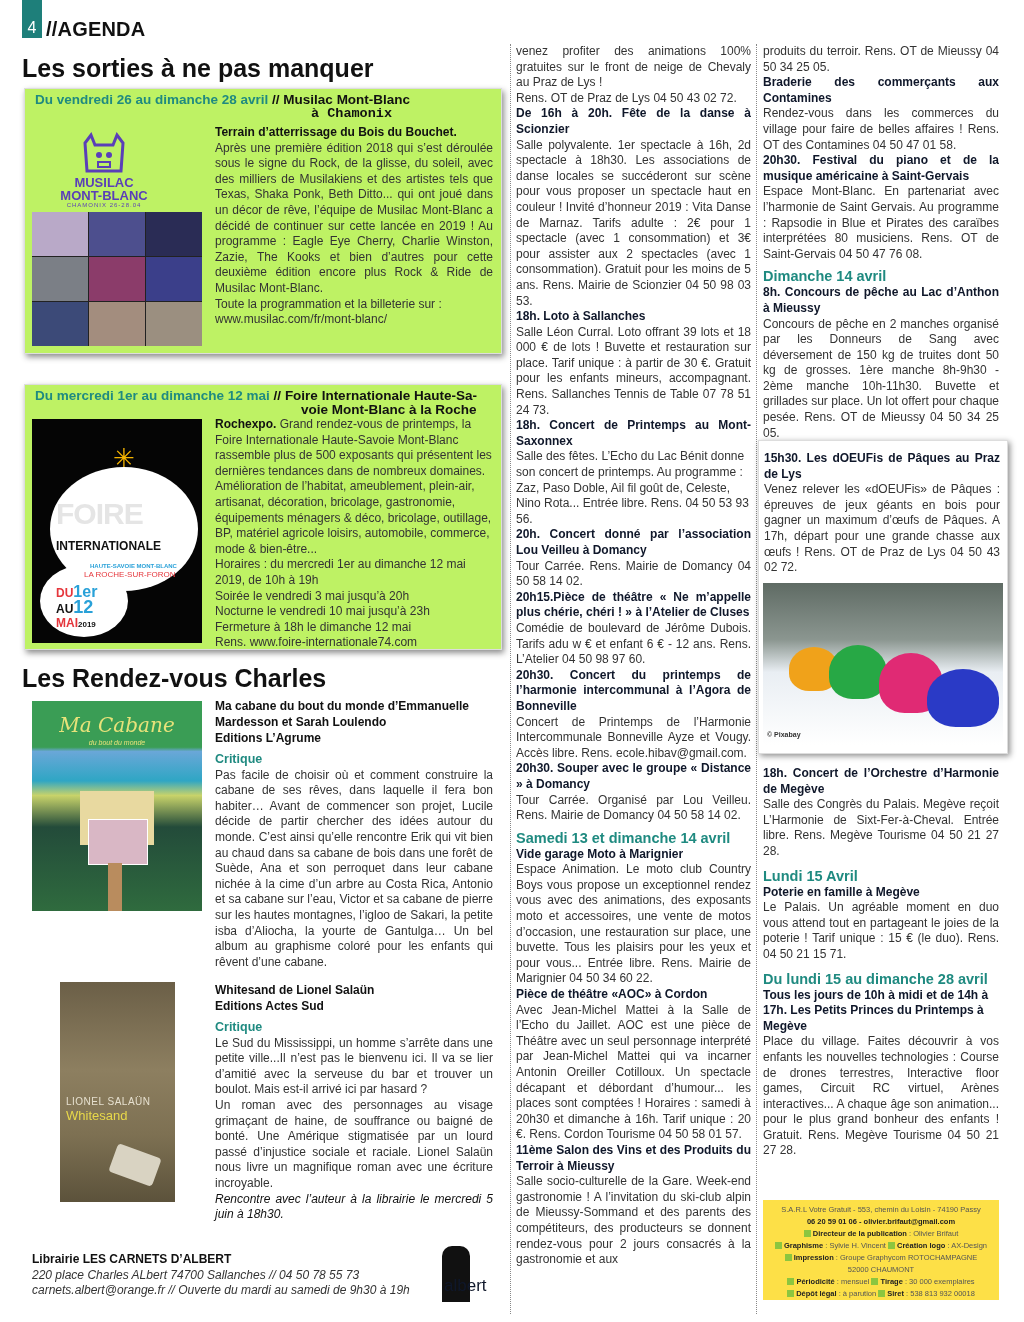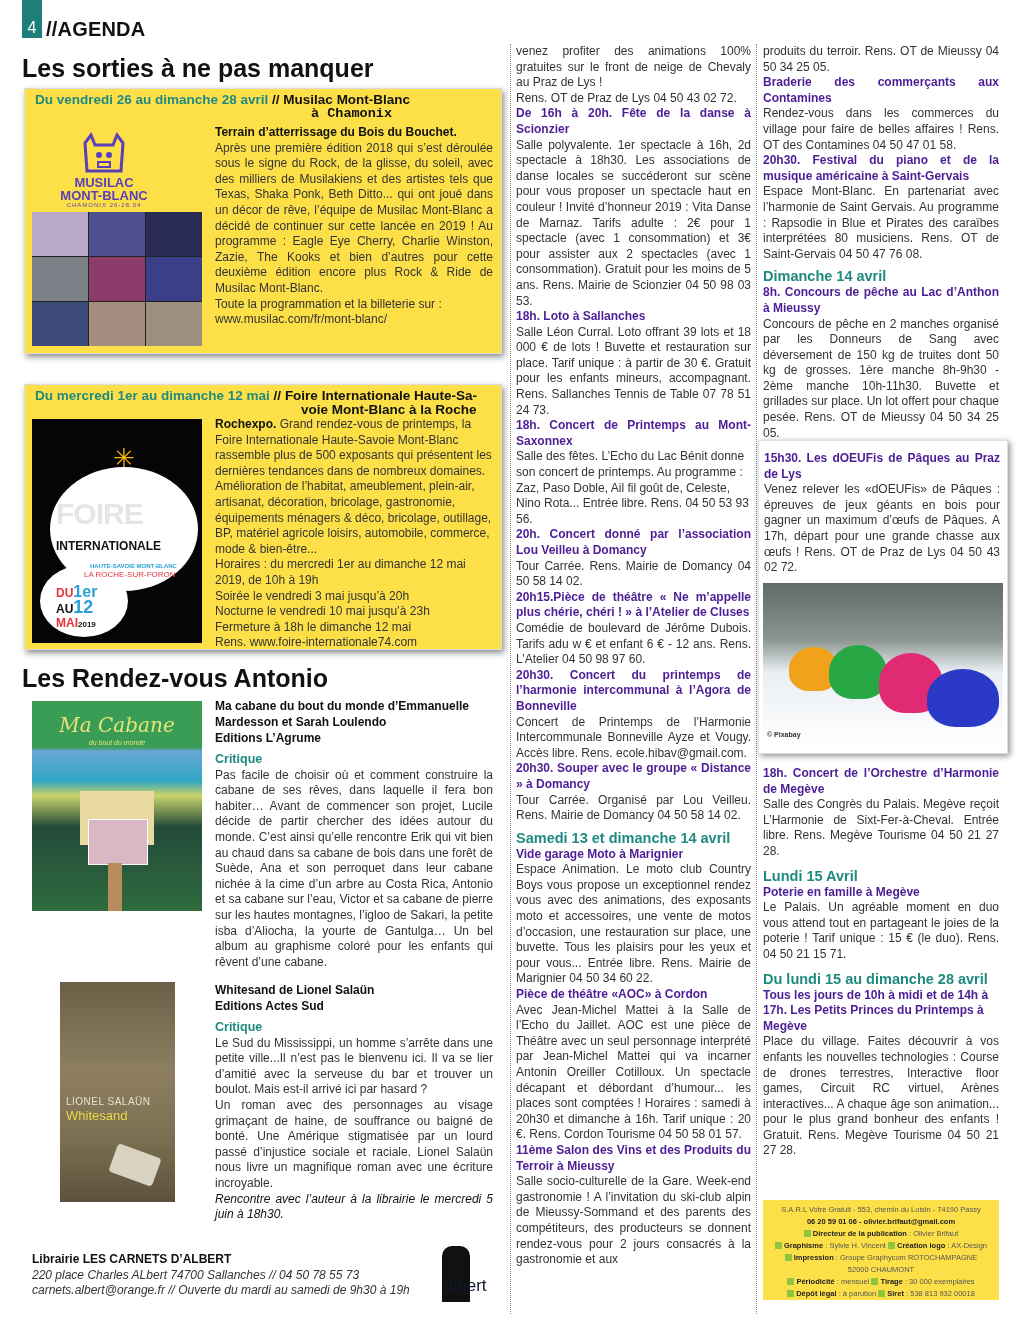--- a/index.html
+++ b/index.html
@@ -6,21 +6,21 @@
   body{width:1024px;height:1322px;position:relative;overflow:hidden;font-family:"Liberation Sans",sans-serif;color:#2a2a2a;}
   .abs{position:absolute;}
   .teal{color:#1f8a80;}
   
   .page-num{left:22px;top:0;width:20px;height:38px;background:#1e7f7a;color:#fff;font-size:16px;display:flex;align-items:flex-end;justify-content:center;padding-bottom:0;}
   .page-num span{line-height:20px;margin-bottom:0;}
   .agenda{left:46px;top:18px;font-size:20px;font-weight:bold;color:#111;letter-spacing:0.2px;}
   .h-sorties{left:22px;top:54px;font-size:25px;font-weight:bold;color:#111;}
   .h-lecture{left:22px;top:664px;font-size:25px;font-weight:bold;color:#111;}
   
-  .box{position:absolute;background:#fde047;box-shadow:2px 3px 6px rgba(0,0,0,0.45);border:1px solid #ddd;}
+  .box{position:absolute;background:#bef264;box-shadow:2px 3px 6px rgba(0,0,0,0.45);border:1px solid #ddd;}
   .box1{left:24px;top:88px;width:476px;height:264px;}
   .box2{left:24px;top:384px;width:476px;height:264px;}
   .box-title{position:absolute;left:10px;top:4px;font-size:13.5px;font-weight:bold;line-height:14px;}
   .box-title .t2{color:#111;}
   .box-title .sub{position:absolute;left:265px;top:14px;color:#111;white-space:nowrap;}
   .body-txt{font-size:12px;line-height:15.6px;text-align:justify;color:#333;}
   .b{font-weight:bold;color:#111;}
   
   .img{position:absolute;overflow:hidden;}
   .musilac-logo{left:34px;top:118px;width:140px;height:90px;display:flex;flex-direction:column;align-items:center;justify-content:flex-end;color:#5a3fb8;}
@@ -30,21 +30,21 @@
   .photo-grid div{background:#555;}
   .foire-img{left:32px;top:419px;width:170px;height:224px;background:#050505;}
   .cabane-img{left:32px;top:701px;width:170px;height:210px;background:linear-gradient(180deg,#3a9d55 0%,#3a9d55 22%,#6aa7d8 24%,#2fa6c4 38%,#c8d36a 45%,#234b3a 60%,#2f6b3e 100%);}
   .white-img{left:60px;top:982px;width:115px;height:220px;background:linear-gradient(180deg,#6b5f47 0%,#8d7f60 40%,#7d7052 70%,#5c523b 100%);}
   .eggs-img{left:763px;top:583px;width:240px;height:162px;background:linear-gradient(180deg,#5f6b64 0%,#8b9690 35%,#e9eef3 55%,#ffffff 100%);}
   
   .col-mid{left:516px;top:44px;width:235px;}
   .col-right{left:763px;top:44px;width:236px;}
   .sep{position:absolute;top:44px;width:0;border-left:1px dotted #888;height:1270px;}
   .day{font-size:14.5px;font-weight:bold;color:#1f8a80;line-height:17px;margin-top:6px;}
-  .evt-title{font-weight:bold;color:#4c1d95;}
+  .evt-title{font-weight:bold;color:#0f172a;}
   .paques-box{left:758px;top:440px;width:248px;height:312px;background:#fff;box-shadow:2px 2px 6px rgba(0,0,0,0.45);border:1px solid #ddd;}
   .imprint{left:763px;top:1200px;width:236px;height:100px;background:#fde047;font-size:7.5px;line-height:12px;text-align:center;color:#555;padding-top:4px;box-sizing:border-box;}
   .imprint .sq{display:inline-block;width:7px;height:7px;background:#8cc63f;margin-right:2px;vertical-align:-1px;}
   .imprint b{color:#222;}
   .librairie{left:32px;top:1252px;font-size:12px;line-height:15.5px;}
   .librairie .lt{font-weight:bold;color:#111;}
   .librairie .li{font-style:italic;color:#333;}
   .albert-logo{left:440px;top:1246px;width:50px;height:56px;}
 </style>
 </head>
@@ -116,21 +116,21 @@
   <div class="abs" style="left:24px;top:120px;font-size:12px;font-weight:bold;color:#111;">INTERNATIONALE</div>
   <div class="abs" style="left:58px;top:144px;font-size:6px;font-weight:bold;color:#29a1d8;">HAUTE-SAVOIE MONT-BLANC</div>
   <div class="abs" style="left:52px;top:151px;font-size:8px;font-weight:normal;color:#e5363c;">LA ROCHE-SUR-FORON</div>
   <div class="abs" style="left:24px;top:166px;font-size:12px;font-weight:bold;color:#e5363c;line-height:14px;">
     <span>DU</span><span style="color:#29a1d8;font-size:16px;">1er</span><br>
     <span style="color:#111;">AU</span><span style="color:#29a1d8;font-size:18px;">12</span><br>
     <span>MAI</span><span style="color:#111;font-size:8px;">2019</span>
   </div>
 </div>
 
-<div class="abs h-lecture">Les Rendez-vous Antonio</div>
+<div class="abs h-lecture">Les Rendez-vous Charles</div>
 
 <div class="img cabane-img">
   <div class="abs" style="left:0;width:170px;top:12px;text-align:center;font-family:'DejaVu Serif',serif;font-style:italic;font-size:20px;color:#e8e27a;">Ma Cabane</div>
   <div class="abs" style="left:0;width:170px;top:38px;text-align:center;font-size:7px;font-style:italic;color:#e8e27a;">du bout du monde</div>
   <div class="abs" style="left:48px;top:90px;width:74px;height:54px;background:#e8d9a0;"></div>
   <div class="abs" style="left:56px;top:118px;width:58px;height:44px;background:#d9b7c5;border:1px solid #fff;"></div>
   <div class="abs" style="left:76px;top:162px;width:14px;height:48px;background:#b98c5e;"></div>
 </div>
 
 <div class="body-txt" style="position:absolute;left:215px;top:698px;width:278px;">

